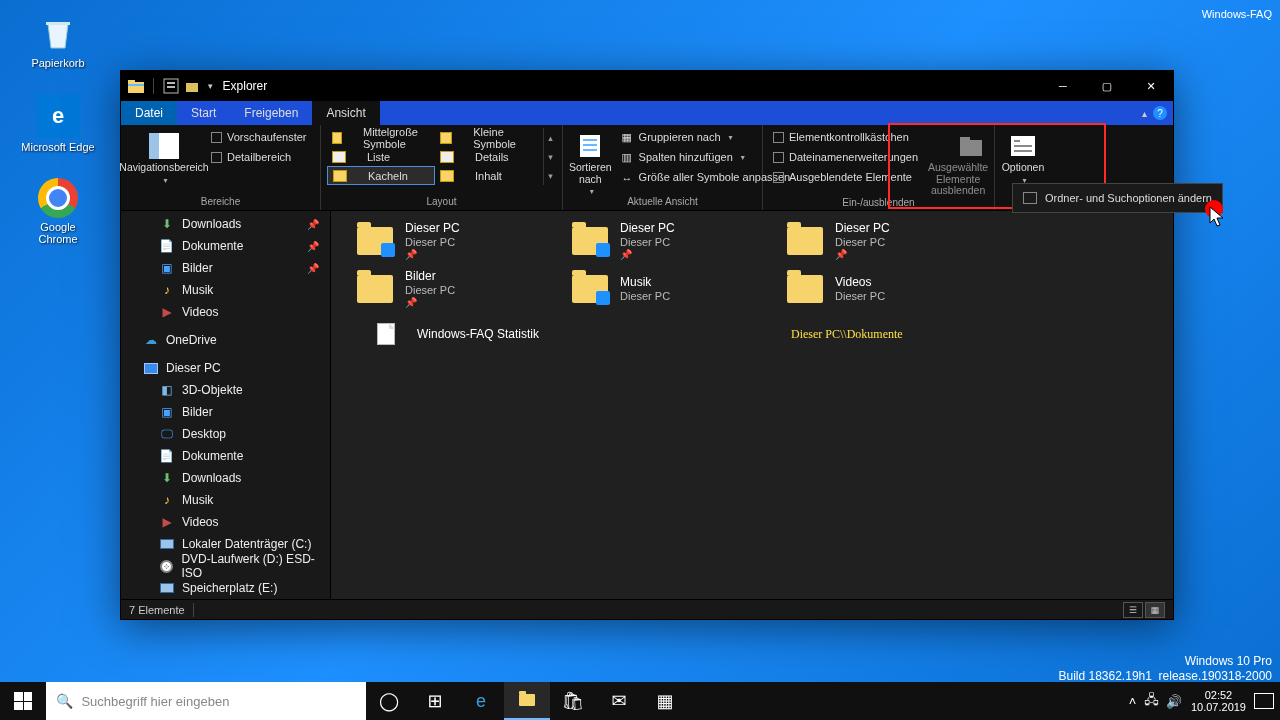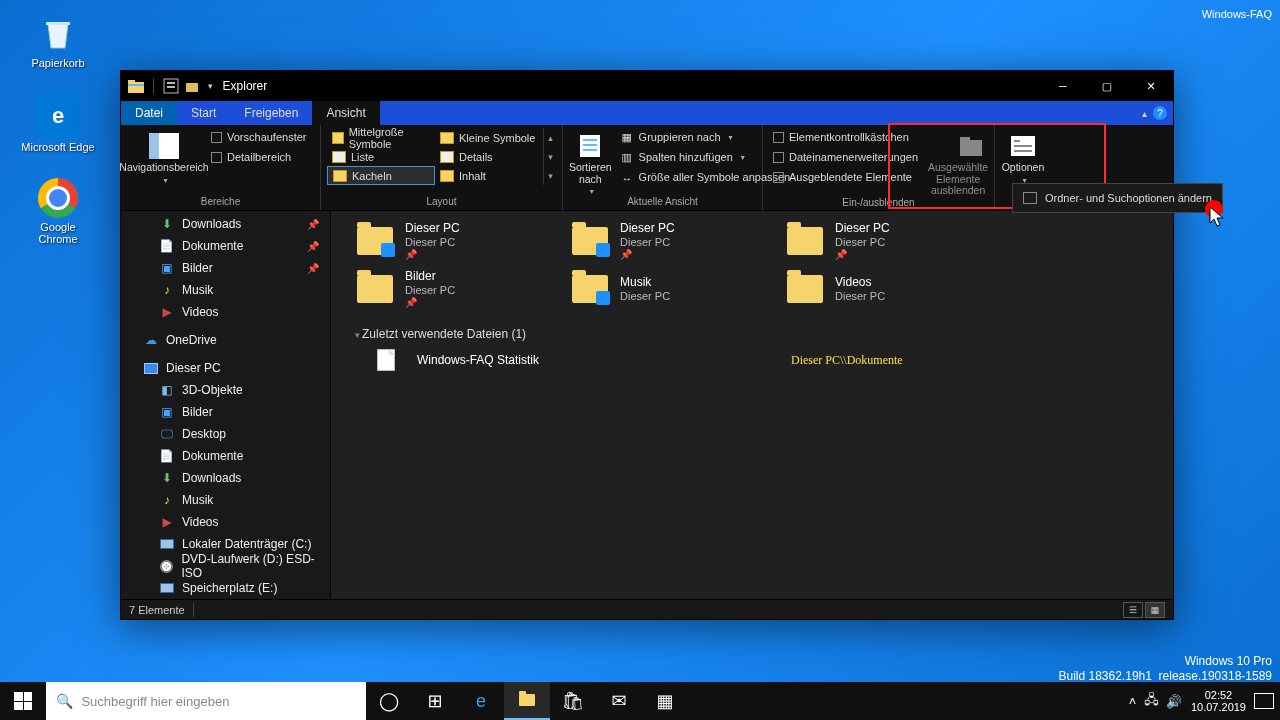--- a/index.html
+++ b/index.html
@@ -43,21 +43,21 @@
   .ribbon-group { border-right:1px solid #333; display:flex; flex-direction:column; padding:3px 6px 0 6px; }
   .ribbon-group .body { flex:1; display:flex; align-items:flex-start; gap:6px; }
   .ribbon-group .label { font-size:10px; color:#aaa; text-align:center; padding-bottom:3px; }
   .big-btn { display:flex; flex-direction:column; align-items:center; justify-content:center; width:74px; padding-top:4px; cursor:pointer; gap:2px; }
   .big-btn .bi { width:32px; height:28px; display:flex; align-items:center; justify-content:center; }
   .big-btn .bi-label { font-size:10.5px; text-align:center; line-height:1.1; color:#ddd; }
   .stack { display:flex; flex-direction:column; gap:2px; justify-content:center; }
   .small-row { display:flex; align-items:center; gap:5px; font-size:11px; color:#ddd; height:18px; padding:0 4px; cursor:pointer; white-space:nowrap; }
   .small-row .chk { width:11px; height:11px; border:1px solid #888; display:inline-block; }
   .view-grid { display:grid; grid-template-columns: 108px 108px 14px; grid-auto-rows:19px; }
-  .view-cell { display:flex; align-items:center; gap:5px; font-size:11px; padding:0 5px; cursor:pointer; color:#ddd; }
+  .view-cell { display:flex; align-items:center; gap:21px; font-size:11px; padding:0 5px; cursor:pointer; color:#ddd; }
   .view-cell.sel { background:#2c2c2c; border:1px solid #4a90d9; }
   .view-cell .mini { width:14px; height:12px; background:#f6d36b; border:1px solid #c99a00; }
   .view-dn { display:flex; align-items:center; justify-content:center; color:#999; font-size:9px; border-left:1px solid #333; }
   .drop-arrow { font-size:8px; color:#aaa; margin-left:3px; }
 
   
   .red-highlight { position:absolute; right:-55px; top:-2px; width:218px; height:86px; border:2px solid #ff2a2a; z-index:20; pointer-events:none; }
   .options-dropdown { position:absolute; left:1012px; top:183px; background:#1a1a1a; border:1px solid #444; z-index:30; padding:4px 0; }
   .options-dropdown .item { display:flex; align-items:center; gap:8px; padding:4px 10px; font-size:11px; color:#ddd; white-space:nowrap; }
   .options-dropdown .item .mini { width:14px; height:12px; border:1px solid #888; }
@@ -141,21 +141,21 @@
   </div>
   <div class="desktop-icon">
     <div class="chrome-circle"></div>
     <div class="label">Google Chrome</div>
   </div>
 </div>
 
 <div class="wm-small">Windows-FAQ</div>
 <div class="watermark">
   <div>Windows 10 Pro</div>
-  <div>Build 18362.19h1_release.190318-1589</div>
+  <div>Build 18362.19h1_release.190318-2000</div>
 </div>
 
 <div class="window">
 
   <div class="title-bar">
     <svg class="ti-icon" viewBox="0 0 18 18">
         <rect x="1" y="5" width="16" height="11" fill="#f6d36b"></rect>
         <rect x="1" y="3" width="7" height="3" fill="#f6d36b"></rect>
         <rect x="1" y="7" width="16" height="2" fill="#69b7ff"></rect>
       </svg>
@@ -471,21 +471,20 @@
         <div class="folder-item">
             <div class="thumb">
               <div class="big-folder"></div>
             </div>
             <div class="text">
               <span class="name">Videos</span>
               <span class="loc">Dieser PC</span>
             </div>
           </div>
       </div>
-      <div class="section-header">Zuletzt verwendete Dateien (1)</div>
       <div class="recent-file">
         <span class="doc-icon"></span>
         <span class="fname">Windows-FAQ Statistik</span>
         <span class="fpath">Dieser PC\\Dokumente</span>
       </div>
     </div>
   </div>
 
   <div class="status-bar">
     <span>7 Elemente</span>

